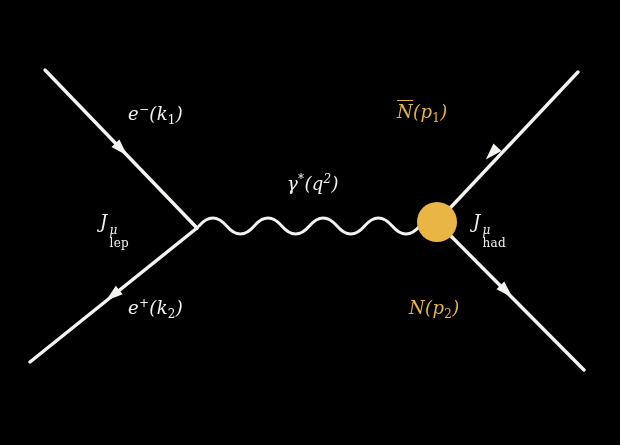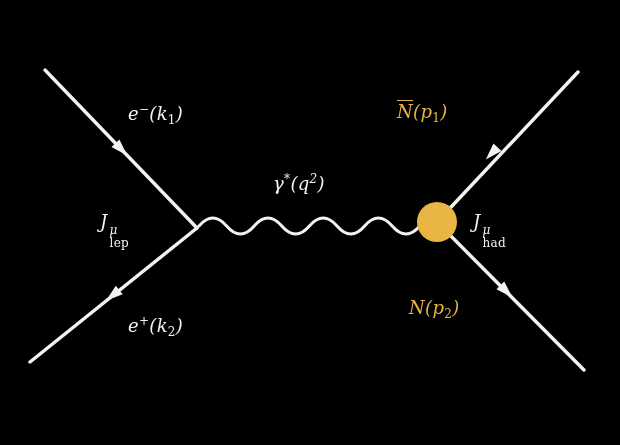--- a/index.html
+++ b/index.html
@@ -104,39 +104,39 @@
   </svg>
 
   <div class="lbl" style="left:128px; top:104px;">
     <span>e</span><sup>−</sup><span>(k</span><sub>1</sub><span>)</span>
   </div>
 
   <div class="lbl accent" style="left:385px; top:102px;">
     <span class="overbar">N</span><span>(p</span><sub>1</sub><span>)</span>
   </div>
 
-  <div class="lbl" style="left:273px; top:174px;">
+  <div class="lbl" style="left:287px; top:174px;">
     <span>γ</span><sup>*</sup><span>(q</span><sup>2</sup><span>)</span>
   </div>
 
   <div class="lbl" style="left:100px; top:212px;">
     <span>J</span><span class="jstack">
         <span class="jsup">μ</span>
         <span class="jsub">lep</span>
       </span>
   </div>
 
   <div class="lbl" style="left:473px; top:212px;">
     <span>J</span><span class="jstack">
         <span class="jsup">μ</span>
         <span class="jsub">had</span>
       </span>
   </div>
 
-  <div class="lbl" style="left:128px; top:298px;margin-top:18px;">
+  <div class="lbl" style="left:128px; top:298px;">
     <span>e</span><sup>+</sup><span>(k</span><sub>2</sub><span>)</span>
   </div>
 
   <div class="lbl accent" style="left:397px; top:298px;">
     <span>N</span><span>(p</span><sub>2</sub><span>)</span>
   </div>
 
 </div>
 
 </body></html>

